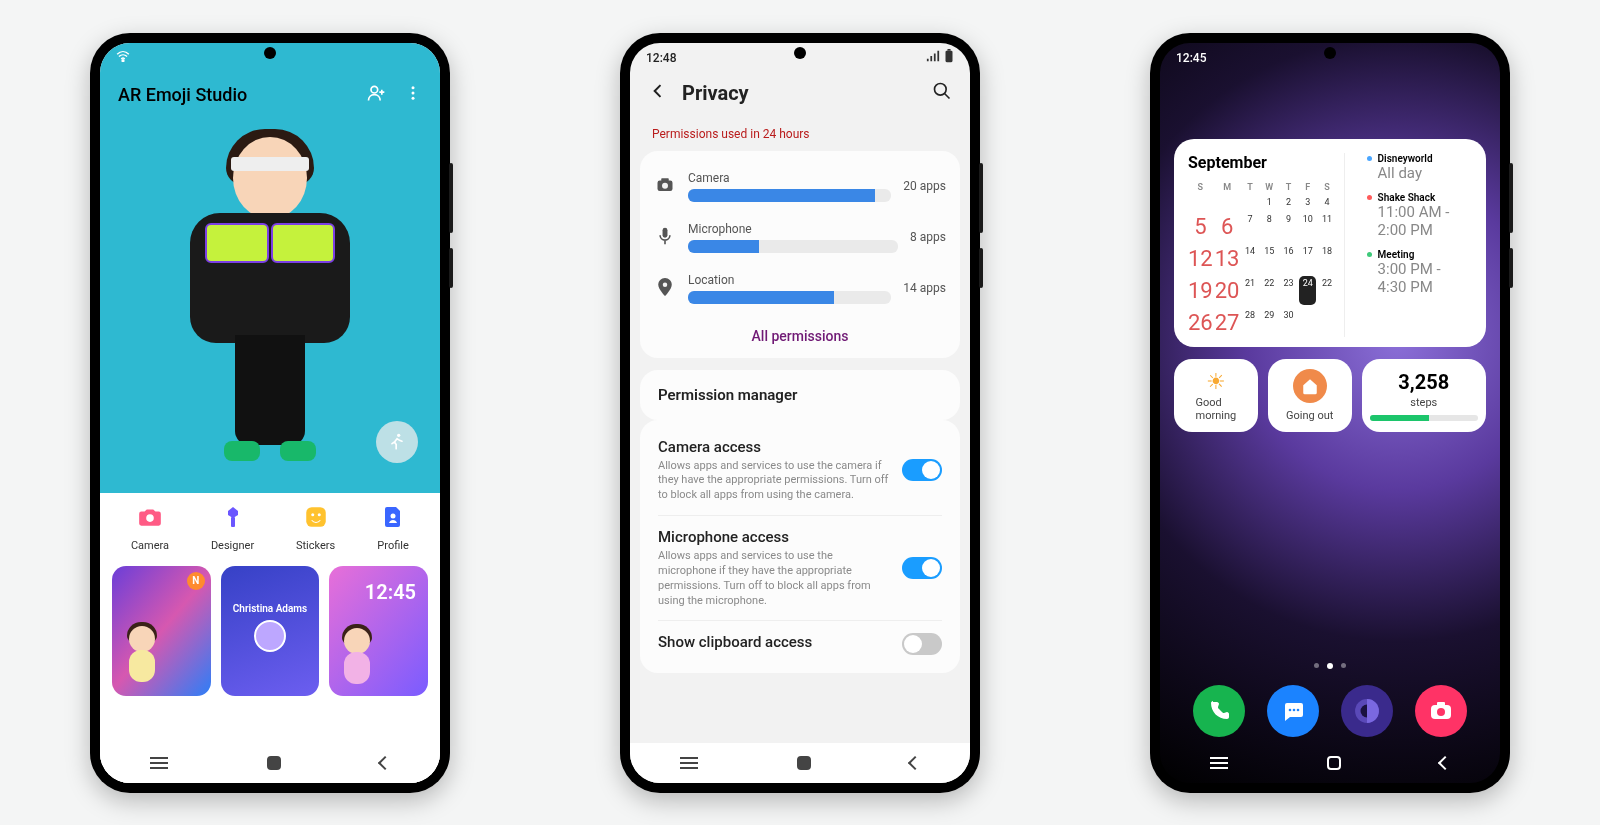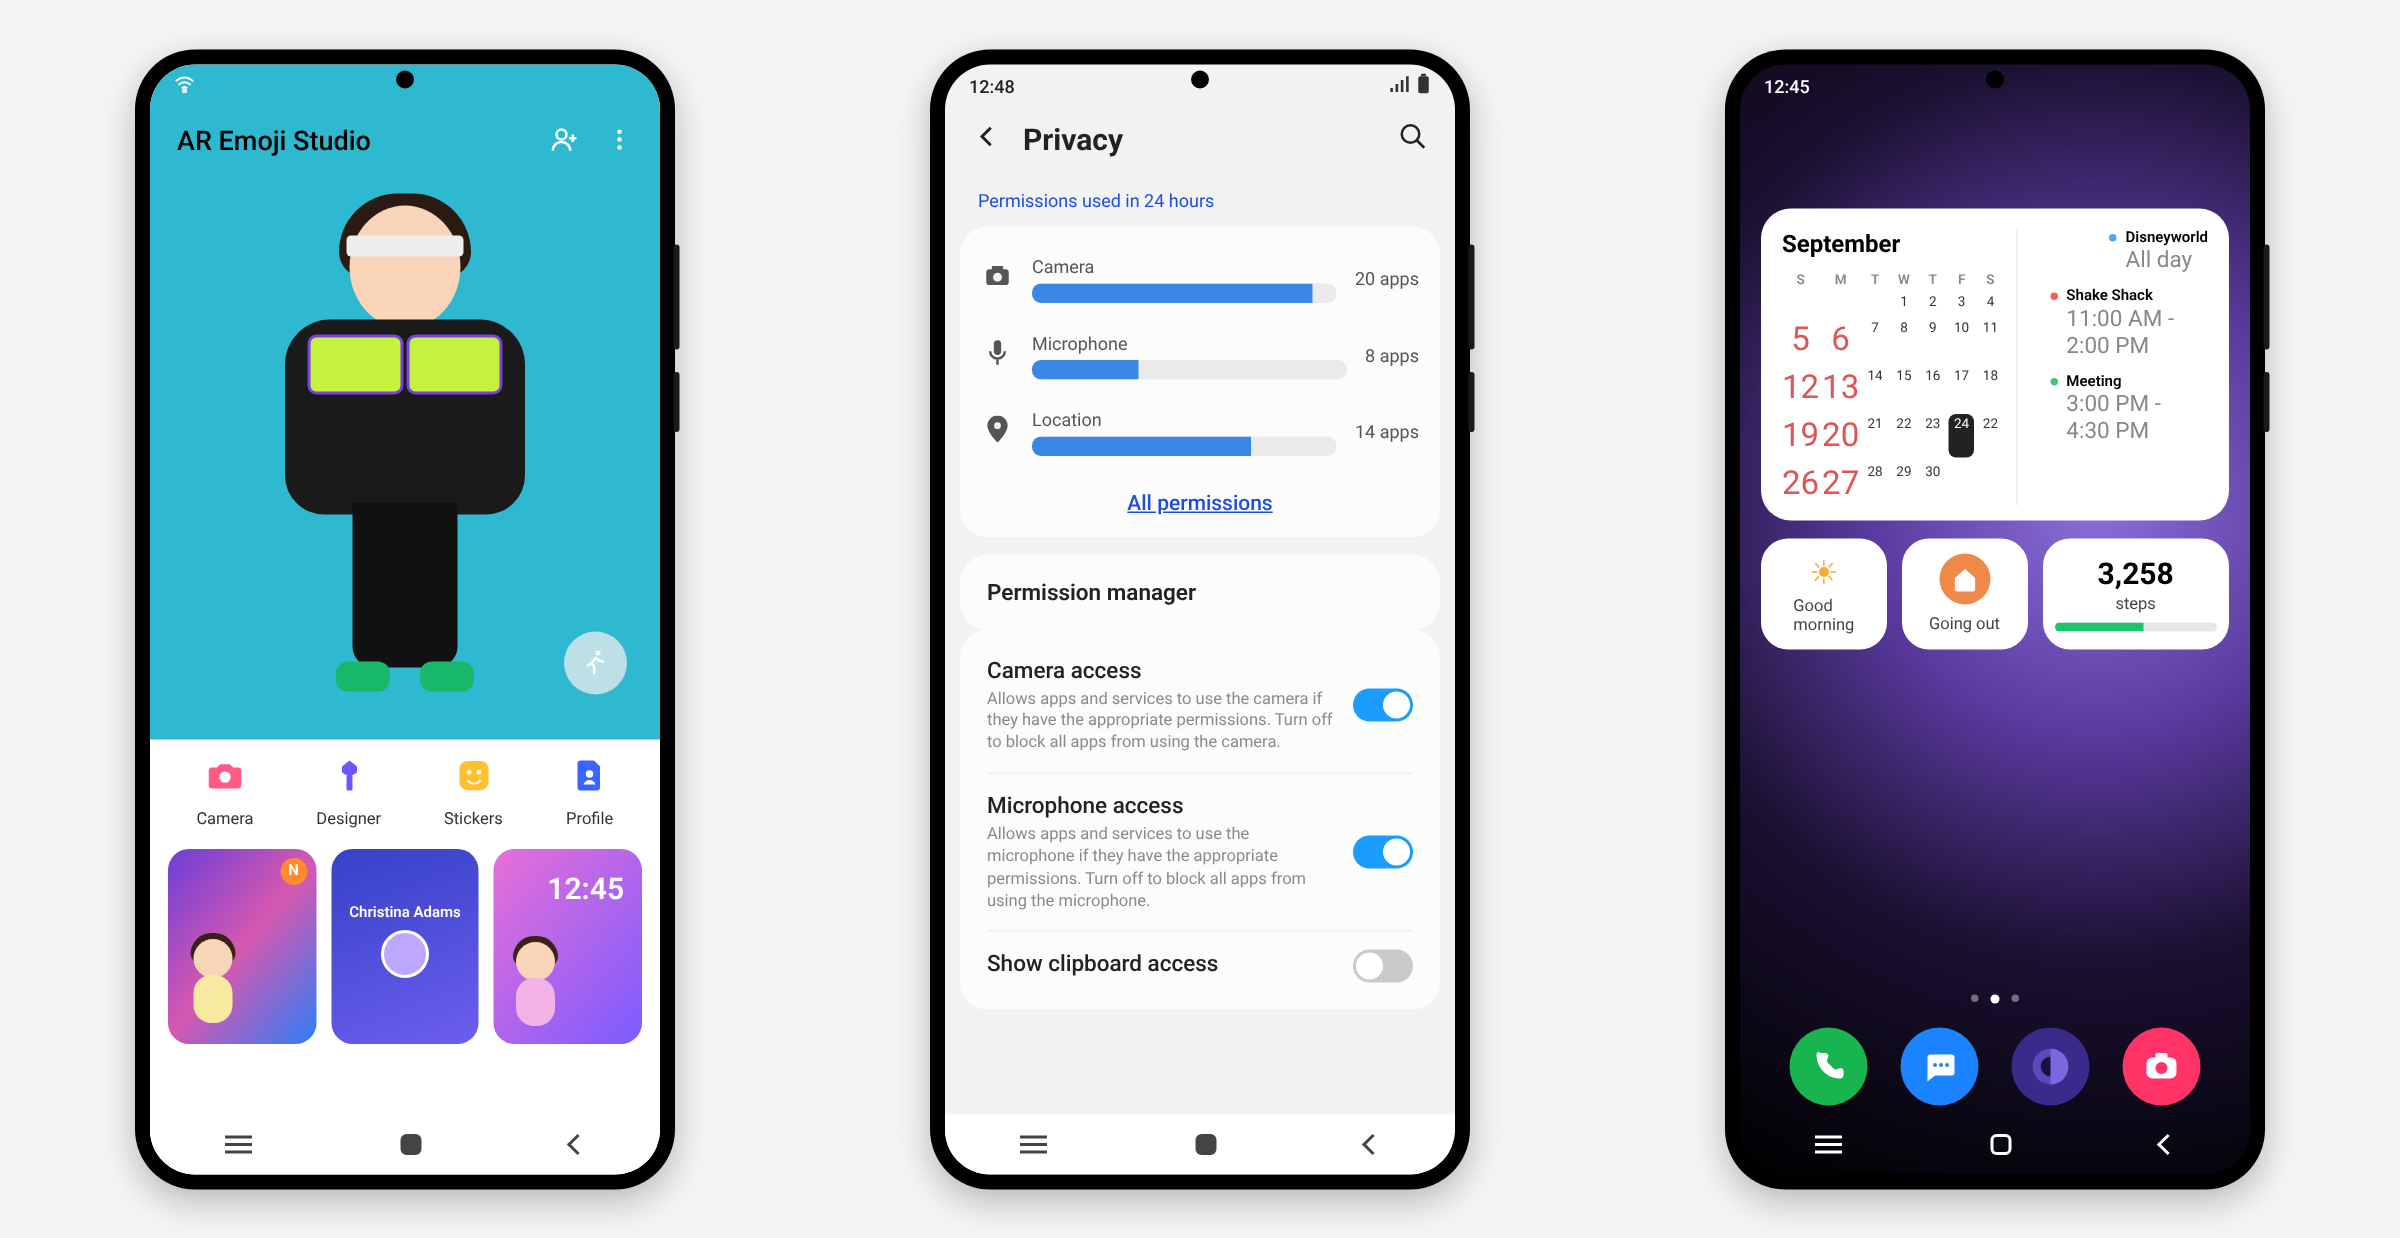--- a/index.html
+++ b/index.html
@@ -128,30 +128,30 @@
   .mini-girl .mhair{width:30px;height:20px;background:#3a2218;border-radius:14px 14px 6px 6px;position:absolute;top:4px;left:5px;}
   .mini-girl .mbody{width:26px;height:32px;background:#f7e9a0;border-radius:12px;position:absolute;top:32px;left:7px;}
   .card2 .name{font-weight:600; font-size:10px;}
   .card2 .pf{width:32px;height:32px;border-radius:50%;background:#bda7ff;margin:6px 0;border:2px solid #fff;}
   .card3 .time{font-size:20px;font-weight:600;position:absolute;top:14px;right:12px;}
 
   
   #screen2 { background:#f2f2f2; color:#222; display:flex; flex-direction:column; }
   .p2-head { display:flex; align-items:center; gap:14px; padding:8px 18px 16px; }
   .p2-head-title { font-size:20px; font-weight:700; flex:1; }
-  .sect-lbl { font-size:12px; color:#1d4ed8; padding:6px 22px 10px; }
+  .sect-lbl { font-size:12px; color:#b91c1c; padding:6px 22px 10px; }
   .perm-card { background:#fcfcfc; margin:0 10px; border-radius:18px; padding:10px 14px 6px; }
   .perm-row { display:flex; align-items:center; gap:12px; padding:10px 0; }
   .perm-ic { width:22px; color:#555; text-align:center; font-size:14px; }
   .perm-mid { flex:1; }
   .perm-name { font-size:12px; color:#555; margin-bottom:4px; }
   .perm-bar { height:13px; background:#eaeaea; border-radius:6px; overflow:hidden; max-width:220px; }
   .perm-fill { height:100%; background:#3a87e6; }
   .perm-ct { font-size:12px; color:#555; }
-  .all-perm { text-align:center; padding:14px 0 8px; font-size:14px; color:#1d4ed8; font-weight:500;text-decoration:underline; }
+  .all-perm { text-align:center; padding:14px 0 8px; font-size:14px; color:#701a75; font-weight:500; }
   .pmgr { background:#fcfcfc; margin:12px 10px 0; border-radius:18px; padding:16px 18px; font-size:15px; font-weight:600; }
   .ctl-group { background:#fcfcfc; margin:0 10px; border-radius:18px; padding:6px 18px; }
   .ctl-lbl{font-size:12px;color:#8a8a8a;padding:16px 22px 8px;}
   .ctl-item { display:flex; gap:12px; padding:12px 0; border-bottom:1px solid #eee; }
   .ctl-item:last-child{border-bottom:none;}
   .ctl-txt { flex:1; }
   .ctl-title { font-size:15px; font-weight:500; margin-bottom:3px; }
   .ctl-desc { font-size:11px; color:#8a8a8a; line-height:1.35; }
   .toggle { width:40px; height:22px; background:#1a9dff; border-radius:11px; position:relative; align-self:center;}
   .toggle::after{content:'';position:absolute;right:2px;top:2px;width:18px;height:18px;background:#fff;border-radius:50%;}
@@ -167,21 +167,21 @@
     background:#fff; border-radius:20px; margin:66px 14px 12px; padding:14px 14px 10px;
     display:flex; gap:8px;
   }
   .cal-left { flex:1.4; }
   .cal-month { font-size:16px; font-weight:700; margin-bottom:10px; }
   .cal-grid { display:grid; grid-template-columns:repeat(7,1fr); gap:3px 2px; font-size:9px; text-align:center; }
   .cal-grid .dow { color:#888; font-weight:600; }
   .cal-grid .d { padding:2px 0; color:#333; }
   .cal-grid .d.sel { background:#222; color:#fff; border-radius:5px; }
   .cal-grid .d.sun{color:#d55;}
-  .cal-right { flex:1; font-size:9.5px; border-left:1px solid #eee; padding-left:22px; display:flex; flex-direction:column; gap:10px;align-items:flex-end; }
+  .cal-right { flex:1; font-size:9.5px; border-left:1px solid #eee; padding-left:22px; display:flex; flex-direction:column; gap:10px; }
   .ev { display:flex; gap:6px; }
   .ev-dot{width:5px;height:5px;border-radius:50%;margin-top:3px;flex-shrink:0;}
   .ev-name{font-weight:600; font-size:10px;}
   .ev-time{color:#888; font-size:15px;}
   .widget-row{display:flex;gap:10px;margin:0 14px;}
   .w-card{background:#fff;border-radius:18px;flex:1;padding:10px 8px;display:flex;flex-direction:column;align-items:center;justify-content:center;}
   .w-card .num{font-size:20px;font-weight:700;}
   .w-card .lbl{font-size:11px;color:#444;margin-top:2px;}
   .sun{color:#f8a932;font-size:22px;}
   .home-ic{width:34px;height:34px;border-radius:50%;background:#f08a4a;color:#fff;display:flex;align-items:center;justify-content:center;font-size:16px;}

